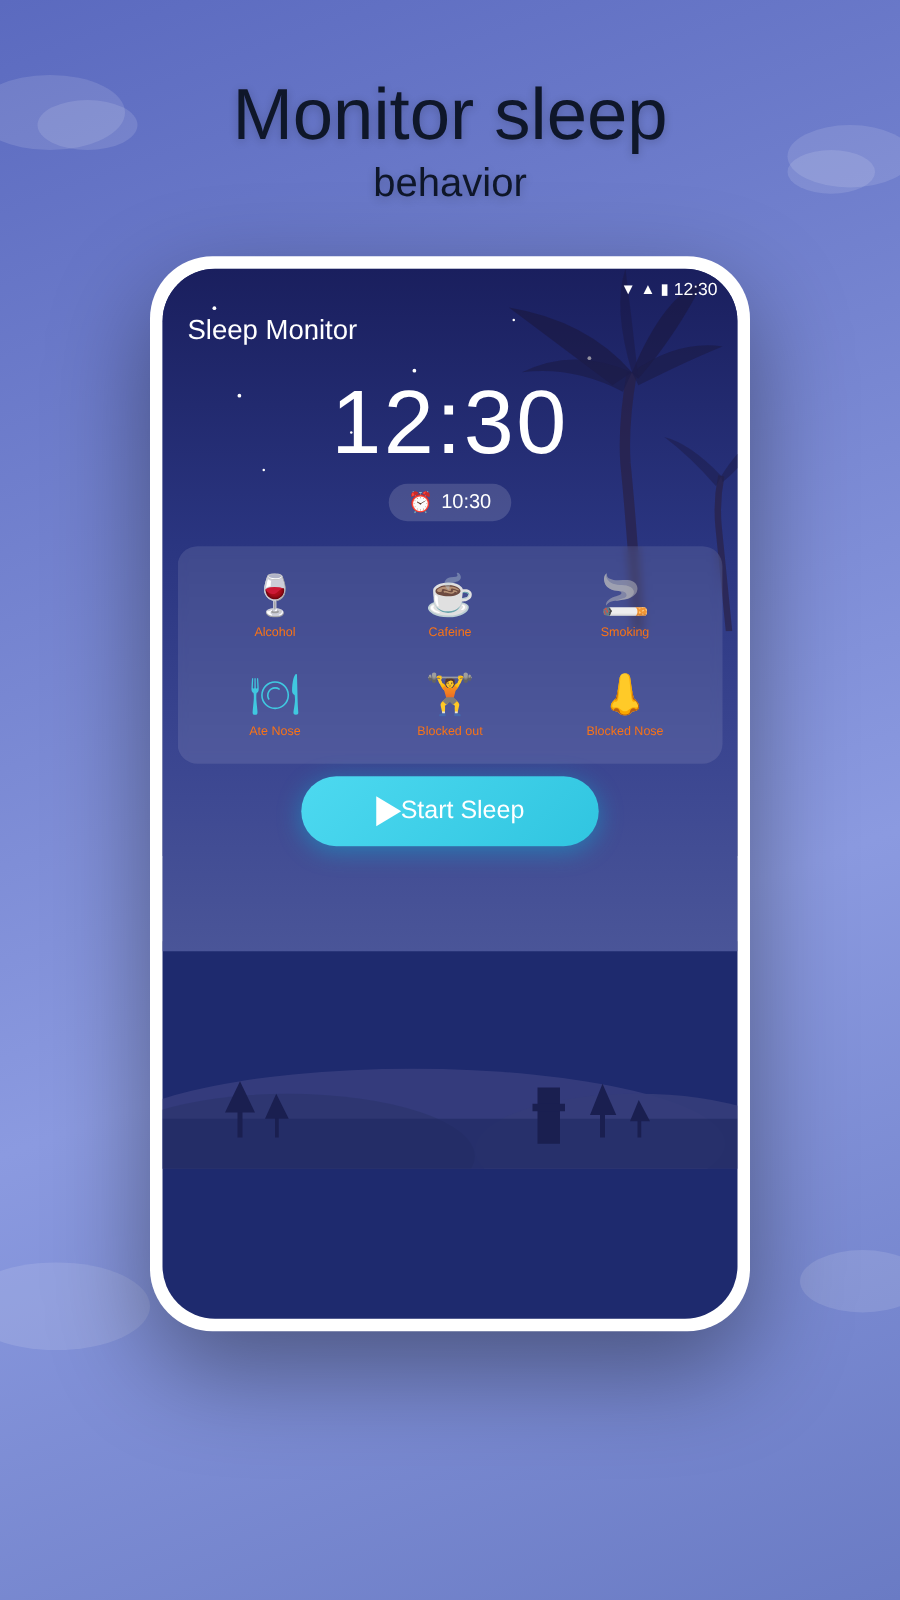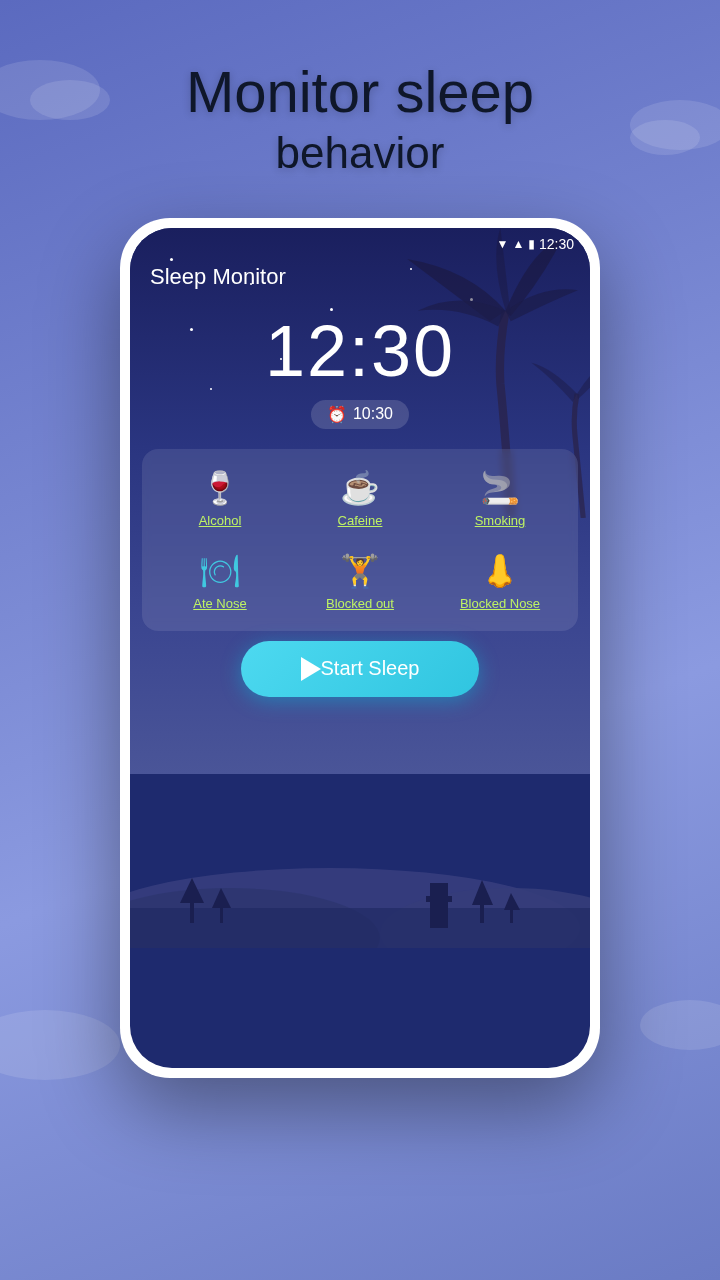--- a/index.html
+++ b/index.html
@@ -35,21 +35,21 @@
       color: #0f172a;
       z-index: 2;
     }
     .header-text h1 {
       font-size: 58px;
       font-weight: 300;
       line-height: 1.1;
       text-shadow: 0 2px 8px rgba(0,0,0,0.2);
     }
     .header-text p {
-      font-size: 44px;
+      font-size: 32px;
       font-weight: 300;
       margin-top: 4px;
       text-shadow: 0 2px 8px rgba(0,0,0,0.2);
     }
 
     
     .phone-wrapper {
       margin-top: 40px;
       z-index: 2;
       position: relative;
@@ -195,23 +195,22 @@
       width: 120px;
       padding: 8px 4px;
       border-radius: 12px;
       cursor: pointer;
     }
     .activity-icon {
       font-size: 32px;
       margin-bottom: 6px;
     }
     .activity-label {
-      color: #bef264;
-      font-size: 13px;
-      text-decoration: underline;
+      color: #f97316;
+      font-size: 10px;
     }
 
     
     .start-button-area {
       position: relative;
       z-index: 10;
       display: flex;
       justify-content: center;
       margin: 10px 0 8px;
     }

